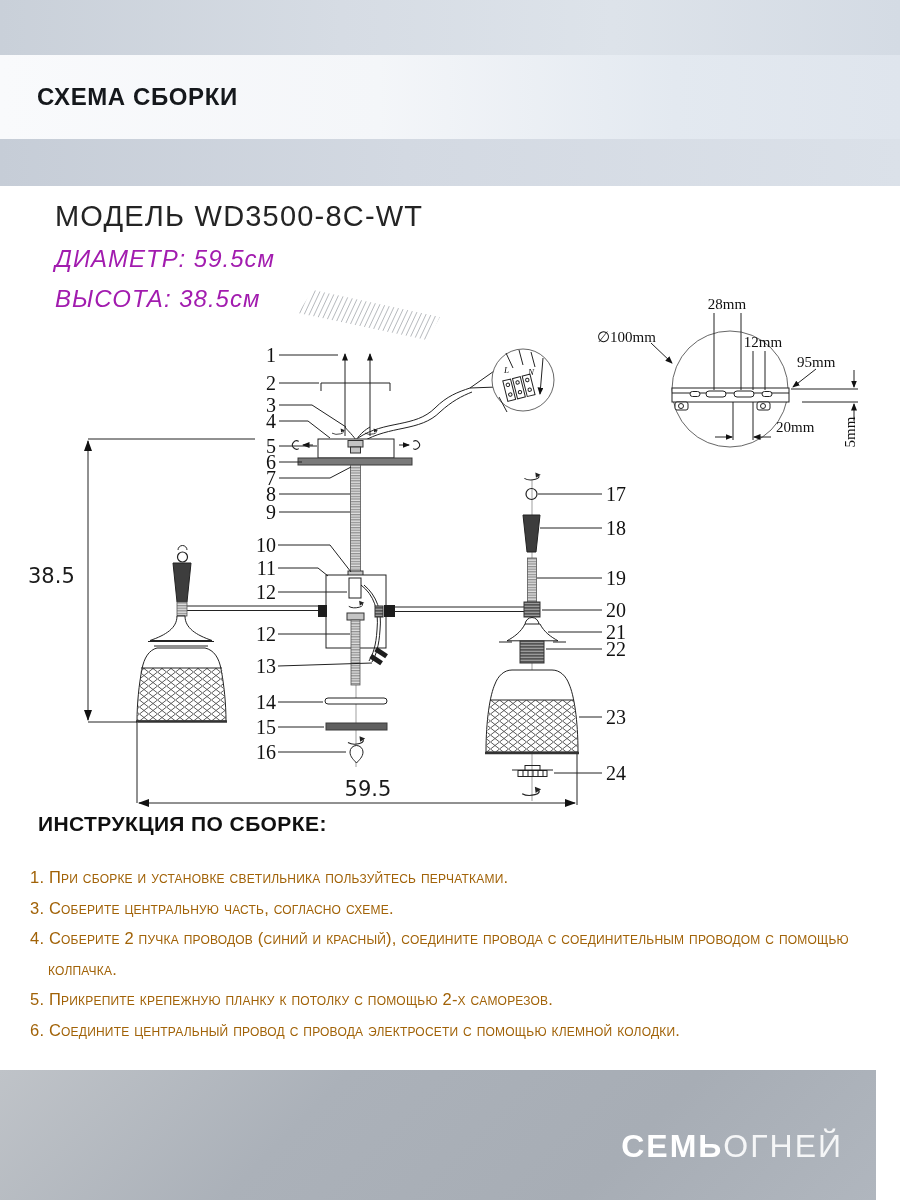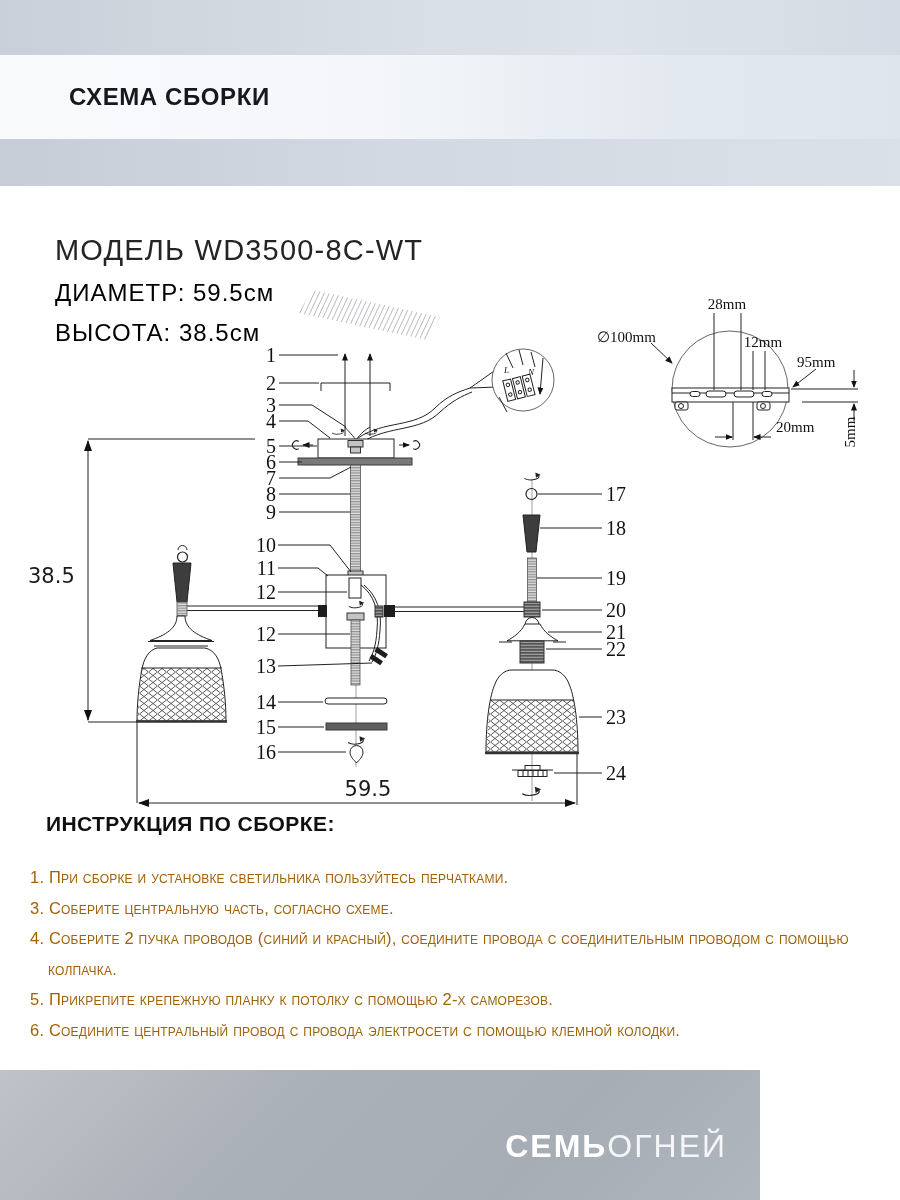--- a/index.html
+++ b/index.html
@@ -3,27 +3,27 @@
 <meta charset="utf-8">
 <style>
   html,body{margin:0;padding:0;background:#e9ebee;}
   .page{position:relative;width:900px;height:1200px;background:#ffffff;overflow:hidden;
         font-family:"Liberation Sans",sans-serif;color:#1a1a1a;}
   
   .hdr-top{position:absolute;left:0;top:0;width:900px;height:55px;
     background:linear-gradient(90deg,#c9d0d9 0%,#d6dce4 38%,#dde3ea 68%,#d4dbe4 100%);}
   .hdr-strip{position:absolute;left:0;top:55px;width:900px;height:84px;display:flex;align-items:center;
     background:linear-gradient(90deg,#f9fafc 0%,#f4f6f9 42%,#e3e9f0 75%,#dfe5ed 100%);}
-  .hdr-title{margin-left:69px;font-size:24px;font-weight:700;letter-spacing:.6px;color:#15181c;}
+  .hdr-title{margin-left:37px;font-size:24px;font-weight:700;letter-spacing:.6px;color:#15181c;}
   .hdr-bot{position:absolute;left:0;top:139px;width:900px;height:47px;
     background:linear-gradient(90deg,#c6cdd7 0%,#d3d9e2 45%,#dbe1e9 100%);}
   
-  .prod{position:absolute;left:55px;top:200px;margin-top:34px;}
+  .prod{position:absolute;left:55px;top:200px;}
   .prod-model{font-size:29px;letter-spacing:1.2px;color:#242424;}
-  .prod-line{font-size:24px;letter-spacing:1px;color:#000000;margin-top:12px;}
+  .prod-line{font-size:24px;letter-spacing:1px;color:#a21caf;margin-top:12px;font-style:italic;}
   
   #diag{position:absolute;left:0;top:280px;}
   #gfx line,#gfx path,#gfx polyline,#gfx polygon,#gfx rect,#gfx circle,#gfx ellipse{
     stroke:#222;stroke-width:1;fill:none;}
   #gfx .fw{fill:#fff;}
   #gfx .fdark{fill:#3d3d3d;stroke:#222;}
   #gfx .fgray{fill:#7a7a7a;stroke:#3a3a3a;}
   #gfx .fgray2{fill:#5f5f5f;stroke:#3a3a3a;}
   #gfx .fnut{fill:#c4c4c4;stroke:#333;}
   #gfx .fthr{fill:url(#thrP);stroke:#555;stroke-width:.8;}
@@ -35,25 +35,25 @@
   #gfx .thick{stroke:#333;stroke-width:2.4;}
   #gfx .ring{stroke-width:1.2;}
   #gfx .circ{stroke:#555;stroke-width:.9;}
   #gfx text{stroke:none;fill:#111;}
   #gfx .pn{font-family:"Liberation Serif",serif;font-size:20px;}
   #gfx .dm{font-family:"Liberation Serif",serif;font-size:15px;}
   #gfx .dimnum{font-family:"DejaVu Sans",sans-serif;font-size:21px;fill:#1a1a1a;}
   #gfx .tl{font-family:"Liberation Serif",serif;font-size:9px;font-style:italic;}
   
   .instr{position:absolute;left:30px;top:812px;width:856px;}
-  .instr-title{font-size:21px;font-weight:700;letter-spacing:.4px;color:#101010;margin:0 0 26px 16px;}
+  .instr-title{font-size:21px;font-weight:700;letter-spacing:.4px;color:#101010;margin:0 0 26px 8px;}
   .instr-item{font-variant:small-caps;font-size:16.5px;line-height:30.5px;letter-spacing:.2px;
     color:#a16207;padding-left:18px;text-indent:-18px;}
   
-  .footer{position:absolute;left:0;top:1070px;width:760px;height:130px;
+  .footer{position:absolute;left:0;top:1070px;width:876px;height:130px;
     background:linear-gradient(135deg,#bfc3c8 0%,#abb1b9 35%,#a7adb5 70%,#b0b6be 100%);}
   .brand{position:absolute;right:33px;top:58px;font-size:32px;letter-spacing:2px;color:#fff;}
   .brand .b{font-weight:700;}
   .brand .l{font-weight:400;color:rgba(255,255,255,.88);}
 </style>
 </head>
 <body>
 
 <div class="page">
 

